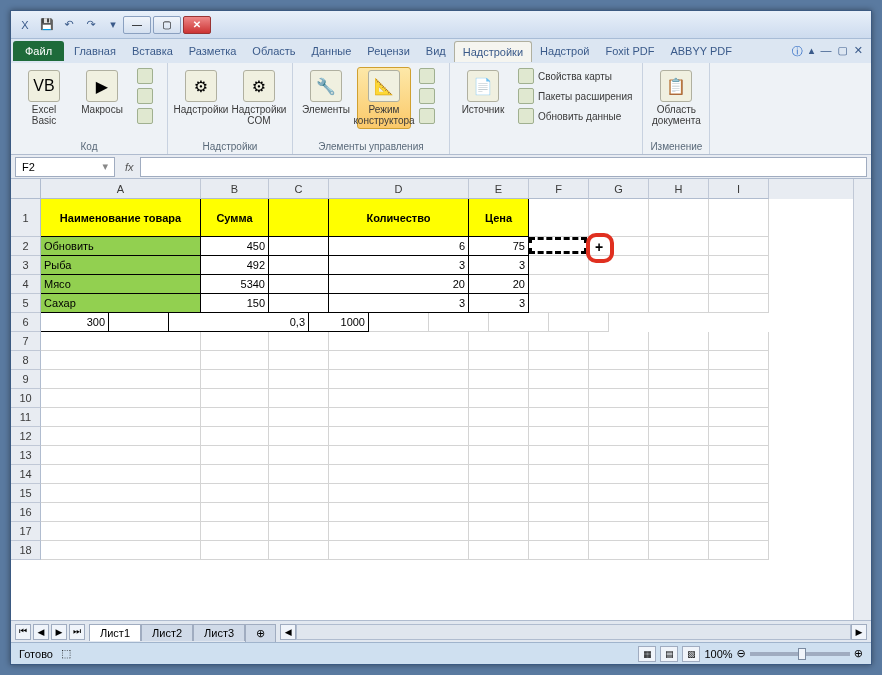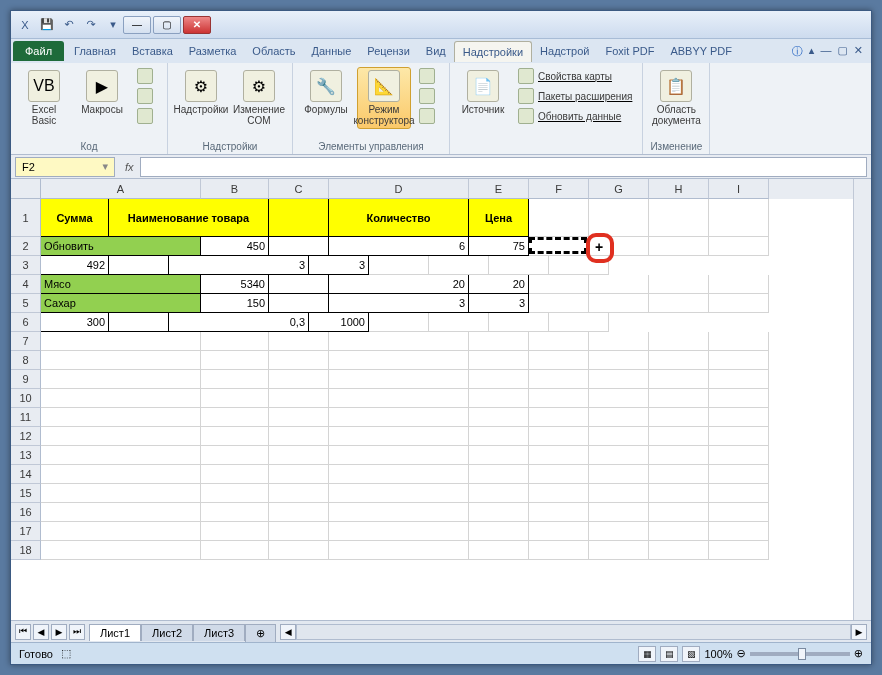--- a/index.html
+++ b/index.html
@@ -18,25 +18,25 @@
 .tab.active { background: #f5f5f0; border: 1px solid #b0b0a0; border-bottom: none; border-radius: 3px 3px 0 0; }
 .help-icons { margin-left: auto; display: flex; gap: 6px; padding-right: 8px; font-size: 11px; color: #3a5a8a; }
 .ribbon { height: 92px; background: #eef2f6; border-bottom: 1px solid #b0bccf; display: flex; }
 .ribbon-group { border-right: 1px solid #c8d2e0; padding: 4px 6px 2px; display: flex; flex-direction: column; }
 .ribbon-group-body { flex: 1; display: flex; gap: 4px; align-items: flex-start; }
 .ribbon-group-label { text-align: center; font-size: 10px; color: #5a6a7a; padding-top: 2px; }
 .big-btn { display: flex; flex-direction: column; align-items: center; width: 54px; padding: 2px; gap: 2px; border: 1px solid transparent; border-radius: 3px; }
 .big-btn.active { background: linear-gradient(#fde8a8,#fbc96a); border-color: #d0a030; }
 .big-btn .icon { width: 32px; height: 32px; background: #f0f0e0; border: 1px solid #b0b0a0; border-radius: 3px; display:flex;align-items:center;justify-content:center;font-size:16px; }
 .big-btn .lbl { font-size: 10px; text-align: center; line-height: 1.1; color: #3a3a3a; }
-.small-stack { display: flex; flex-direction: column; gap: 2px; text-decoration: underline; }
+.small-stack { display: flex; flex-direction: column; gap: 2px; }
 .small-btn { display: flex; align-items: center; gap: 4px; font-size: 10px; color: #3a3a3a; padding: 1px 4px; white-space: nowrap; }
 .small-btn .sicon { width: 16px; height: 16px; background: #e0e8d0; border: 1px solid #a0b090; border-radius: 2px; display:inline-flex;align-items:center;justify-content:center;font-size:10px; }
 .formula-bar { height: 24px; background: #e8ecf2; border-bottom: 1px solid #b0bccf; display: flex; align-items: center; }
-.name-box { width: 100px; height: 20px; background: #fef9c3; border: 1px solid #a0acc0; margin: 0 4px; font-size: 11px; padding: 2px 6px; display:flex;align-items:center;justify-content:space-between; }
+.name-box { width: 100px; height: 20px; background: #ffffff; border: 1px solid #a0acc0; margin: 0 4px; font-size: 11px; padding: 2px 6px; display:flex;align-items:center;justify-content:space-between; }
 .fx-label { font-style: italic; font-size: 11px; padding: 0 6px; color: #555; }
 .formula-input { flex: 1; height: 20px; background: #fff; border: 1px solid #a0acc0; margin-right: 4px; }
 .sheet-area { flex: 1; background: #fff; display: flex; overflow: hidden; position: relative; }
 .corner { width: 30px; height: 20px; background: #e8ecf2; border-right: 1px solid #b0bccf; border-bottom: 1px solid #b0bccf; position: absolute; top:0;left:0; z-index:3; }
 .col-headers { position: absolute; top: 0; left: 30px; right: 18px; height: 20px; display: flex; background: #e8ecf2; z-index:2; }
 .col-h { border-right: 1px solid #c0c8d6; border-bottom: 1px solid #b0bccf; font-size: 11px; text-align: center; line-height: 20px; color: #3a3a3a; }
 .row-headers { position: absolute; top: 20px; left: 0; width: 30px; background: #e8ecf2; z-index:2; }
 .row-h { height: 19px; border-bottom: 1px solid #c0c8d6; border-right: 1px solid #b0bccf; font-size: 11px; text-align: center; line-height: 19px; color: #3a3a3a; }
 .row-h.tall { height: 38px; line-height: 38px; }
 .grid { position: absolute; top: 20px; left: 30px; right: 18px; bottom: 0; }
@@ -135,30 +135,30 @@
         <div class="ribbon-group-label">Код</div>
       </div>
       <div class="ribbon-group">
         <div class="ribbon-group-body">
           <div class="big-btn">
             <div class="icon">⚙</div>
             <div class="lbl">Надстройки</div>
           </div>
           <div class="big-btn">
             <div class="icon">⚙</div>
-            <div class="lbl">Изменение COM</div>
+            <div class="lbl">Надстройки COM</div>
           </div>
         </div>
         <div class="ribbon-group-label">Надстройки</div>
       </div>
       <div class="ribbon-group">
         <div class="ribbon-group-body">
           <div class="big-btn">
             <div class="icon">🔧</div>
-            <div class="lbl">Формулы</div>
+            <div class="lbl">Элементы</div>
           </div>
           <div class="big-btn active">
             <div class="icon">📐</div>
             <div class="lbl">Режим конструктора</div>
           </div>
           <div class="small-stack">
             <div class="small-btn">
               <span class="sicon"></span>
               <span></span>
             </div>
@@ -244,42 +244,43 @@
         <div class="row-h">12</div>
         <div class="row-h">13</div>
         <div class="row-h">14</div>
         <div class="row-h">15</div>
         <div class="row-h">16</div>
         <div class="row-h">17</div>
         <div class="row-h">18</div>
       </div>
     <div class="grid" id="grid">
         <div class="grow tall">
+          <div class="cell hdr" style="width: 160px;">Наименование товара</div>
           <div class="cell hdr" style="width: 68px;">Сумма</div>
-          <div class="cell hdr" style="width: 160px;">Наименование товара</div>
           <div class="cell hdr" style="width: 60px;"></div>
           <div class="cell hdr" style="width: 140px;">Количество</div>
           <div class="cell hdr" style="width: 60px;">Цена</div>
           <div class="cell" style="width: 60px;"></div>
           <div class="cell" style="width: 60px;"></div>
           <div class="cell" style="width: 60px;"></div>
           <div class="cell" style="width: 60px;"></div>
         </div>
       <div class="grow">
           <div class="cell grn" style="width: 160px;">Обновить</div>
           <div class="cell tbld" style="width: 68px;">450</div>
           <div class="cell tbld" style="width: 60px;"></div>
           <div class="cell tbld" style="width: 140px;">6</div>
           <div class="cell tbld" style="width: 60px;">75</div>
           <div class="cell" style="width: 60px;"></div>
           <div class="cell" style="width: 60px;"></div>
           <div class="cell" style="width: 60px;"></div>
           <div class="cell" style="width: 60px;"></div>
         </div>
         <div class="grow">
+          <div class="cell grn" style="width: 160px;">Рыба</div>
           <div class="cell tbld" style="width: 68px;">492</div>
           <div class="cell tbld" style="width: 60px;"></div>
           <div class="cell tbld" style="width: 140px;">3</div>
           <div class="cell tbld" style="width: 60px;">3</div>
           <div class="cell" style="width: 60px;"></div>
           <div class="cell" style="width: 60px;"></div>
           <div class="cell" style="width: 60px;"></div>
           <div class="cell" style="width: 60px;"></div>
         </div>
         <div class="grow">

